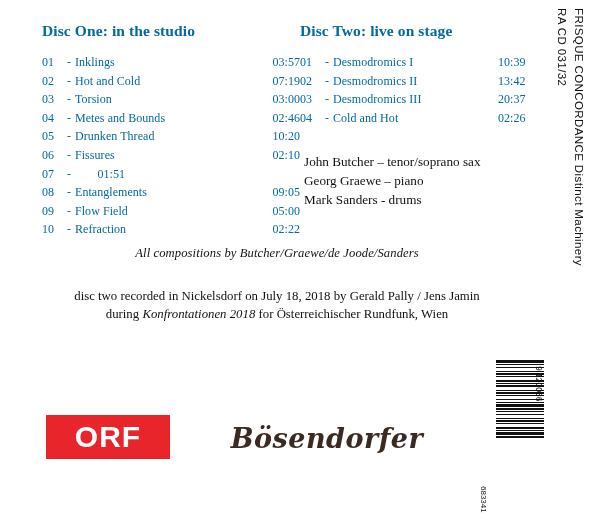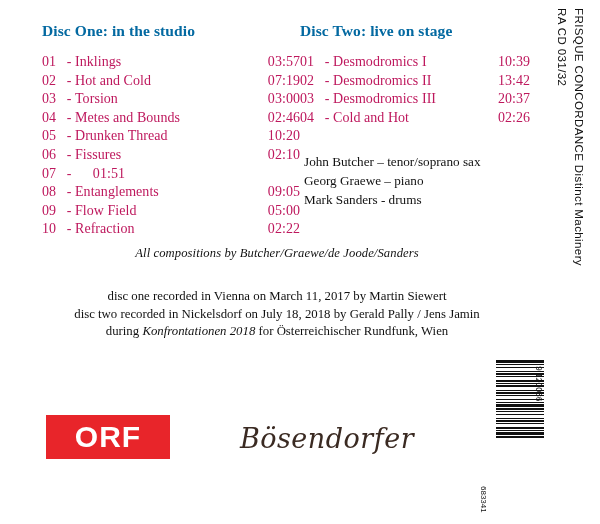--- a/index.html
+++ b/index.html
@@ -67,24 +67,24 @@
     left: 42px;
     top: 22px;
     width: 500px;
     display: flex;
   }
   .col-one { width: 258px; }
   .col-two { width: 242px; }
 
   .track {
     display: flex;
-    font-size: 14px;
+    font-size: 12px;
     line-height: 18.6px;
     letter-spacing: 0.05px;
-    color: #be185d;
+    color: #0369a1;
   }
   .track .num {
     width: 21px;
     flex: none;
   }
   .track .dash {
     width: 12px;
     flex: none;
     text-align: center;
   }
@@ -160,21 +160,21 @@
     top: 414px;
     width: 210px;
     height: 48px;
     display: flex;
     align-items: center;
     justify-content: center;
   }
   .bosendorfer span {
     font-family: "DejaVu Serif", serif;
     font-style: italic;
-    font-weight: normal;
+    font-weight: bold;
     font-size: 27px;
     color: #3a2a22;
     letter-spacing: 0.5px;
   }
 
   
   .barcode-wrap {
     position: absolute;
     left: 486px;
     top: 360px;
@@ -322,21 +322,20 @@
         <div>Georg Graewe – piano</div>
         <div>Mark Sanders  - drums</div>
       </div>
     </div>
 
   </div>
 
   <div class="compositions">All compositions by Butcher/Graewe/de Joode/Sanders</div>
 
   <div class="credits">
-    <div>disc one recorded in Vienna on March 11, 2017 by Martin Siewert</div>
     <div>disc two recorded in Nickelsdorf on July 18, 2018 by Gerald Pally / Jens Jamin</div>
     <div><span>during </span><em>Konfrontationen 2018</em><span> for Österreichischer Rundfunk, Wien</span></div>
   </div>
 
   <div class="orf">
     <span>ORF</span>
   </div>
 
   <div class="bosendorfer">
     <span>Bösendorfer</span>

